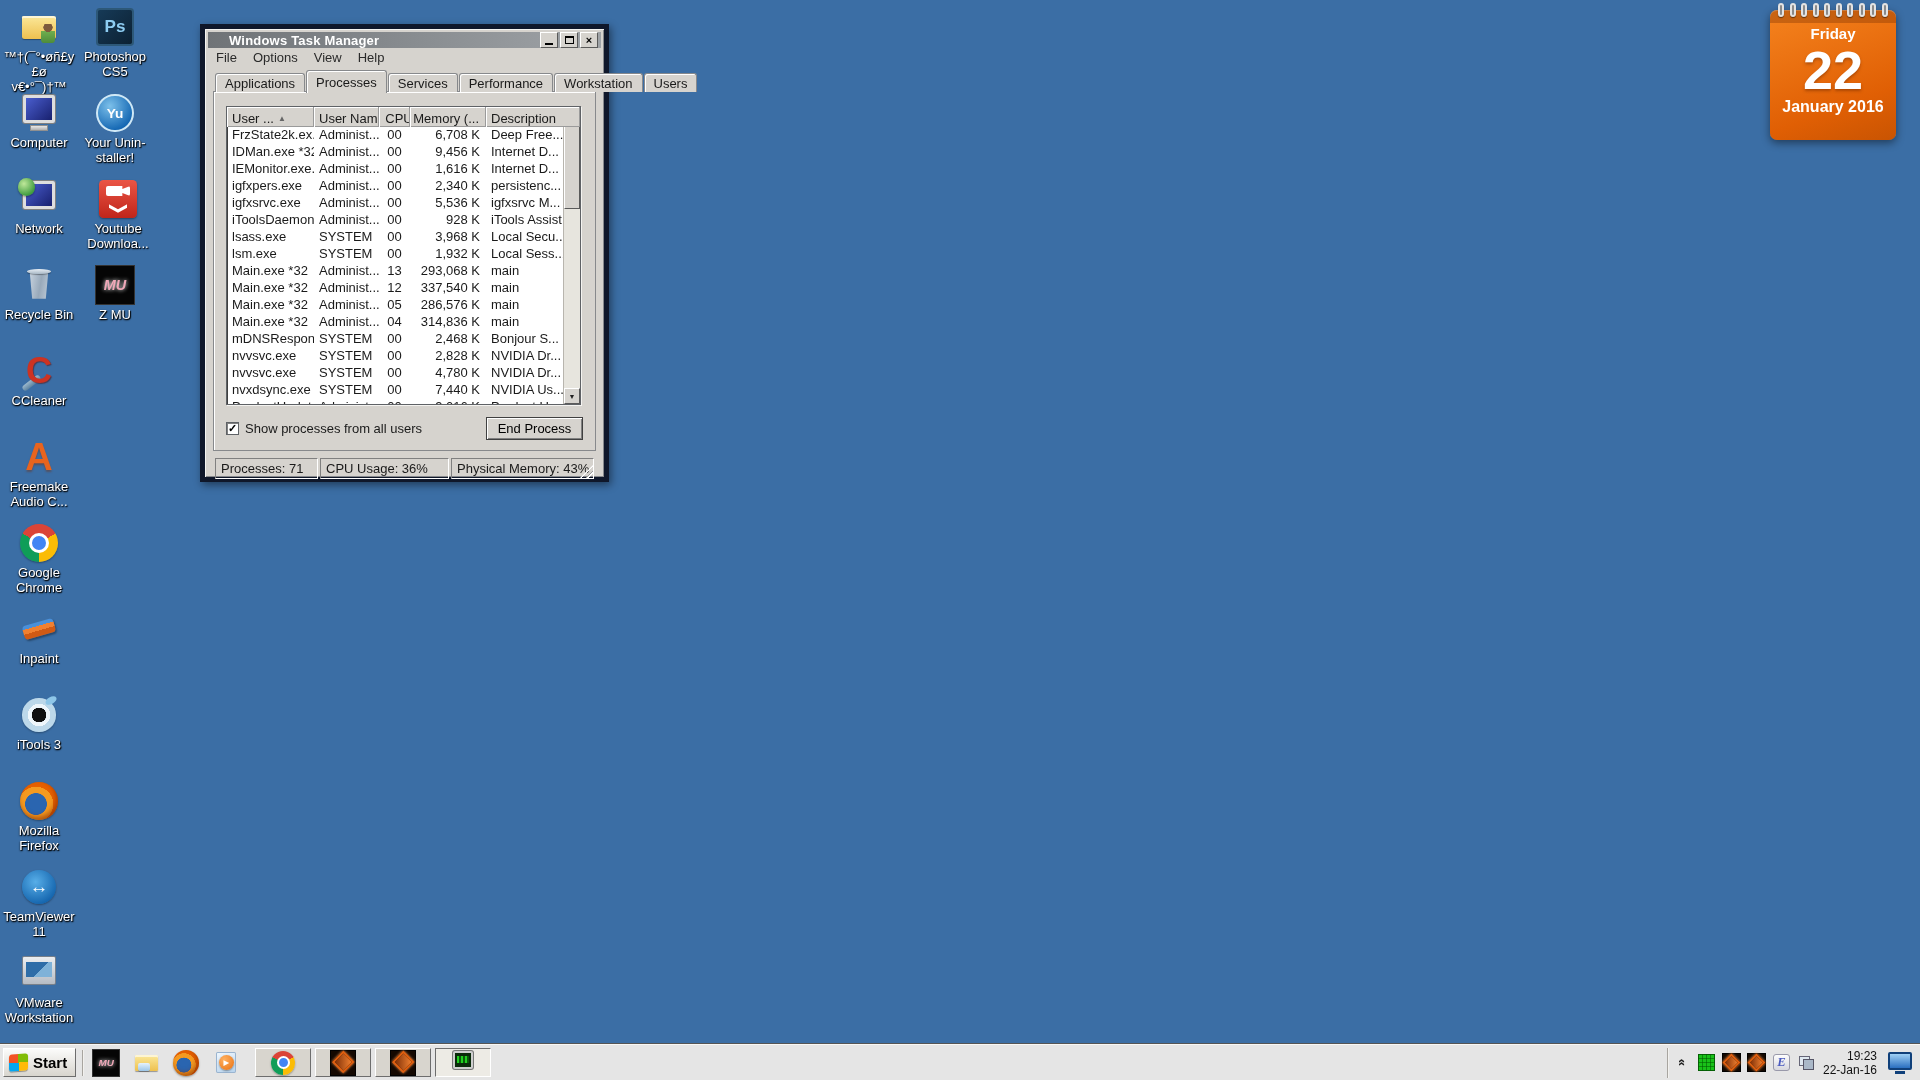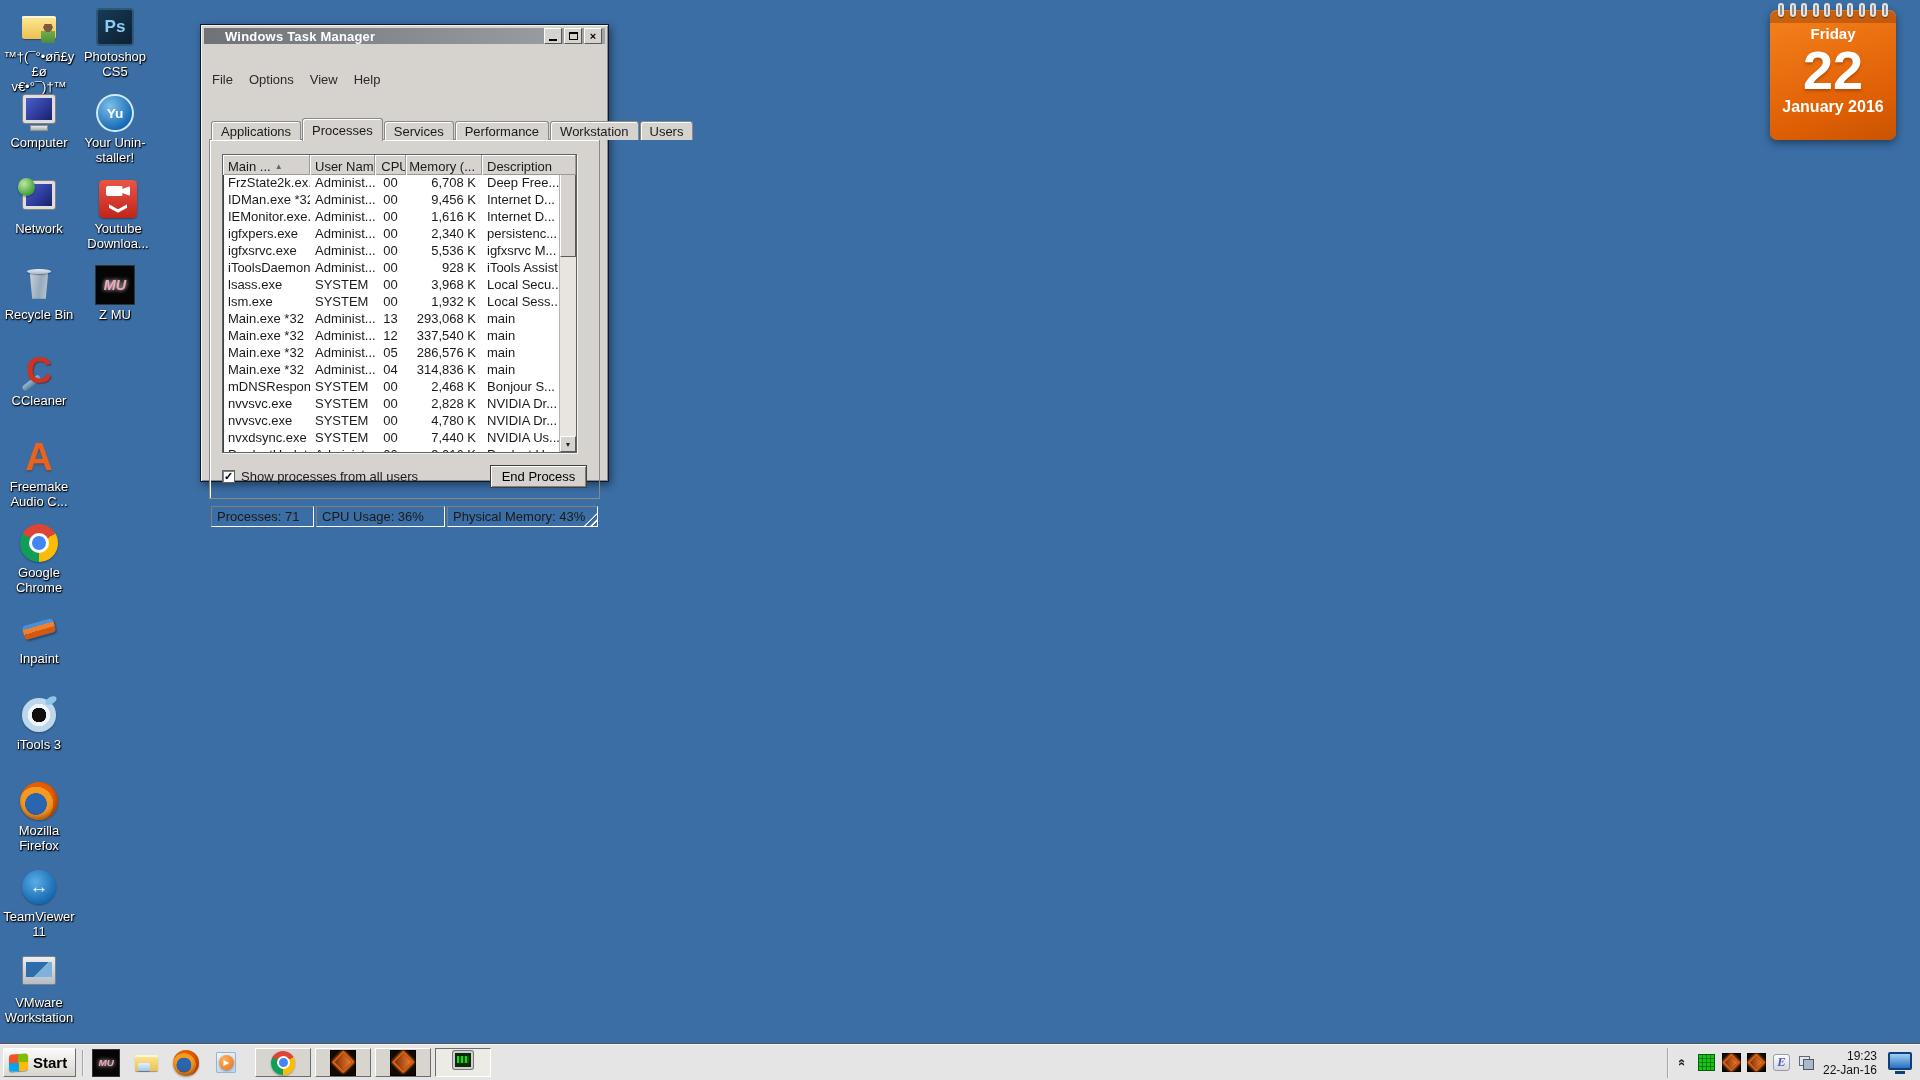--- a/index.html
+++ b/index.html
@@ -150,23 +150,23 @@
   .cal-rings { position:absolute; top:-7px; left:8px; right:8px; display:flex;
     justify-content:space-between; }
   .cal-rings i { width:6px; height:14px; border:2px solid #e3e3e3; border-radius:4px;
     background:#8a8a8a; box-shadow:0 1px 1px rgba(0,0,0,.5); }
   .cal-day { margin-top:15px; font-size:15px; font-weight:bold; }
   .cal-date { font-size:54px; line-height:56px; font-weight:bold; text-shadow:0 2px 3px rgba(120,45,0,.5); }
   .cal-month { font-size:16px; font-weight:bold; }
 
   
   .tm-window { position:absolute; left:200px; top:24px; width:409px; height:458px;
-    background:#d6d3ce; border:1px solid #0f172a;
+    background:#d6d3ce; border:5px solid #0f172a;
     box-shadow:inset 1px 1px 0 #f4f3f0, inset -1px -1px 0 #87898c, 2px 3px 8px rgba(0,0,0,.45);
-    display:flex; flex-direction:column; font-size:13px; color:#1a1a1a;gap:26px; }
+    display:flex; flex-direction:column; font-size:13px; color:#1a1a1a; }
   .tm-titlebar { height:22px; margin:3px 3px 0 3px; padding:0 3px; display:flex; align-items:center; gap:4px;
     background:linear-gradient(90deg,#6f7377,#9fa3a7); color:#fff; font-weight:bold; }
   .tm-titlebar .g { --s:14px; }
   .tm-title { flex:1; font-size:13px; letter-spacing:.2px; white-space:nowrap; overflow:hidden; }
   .tm-caps { display:flex; gap:2px; }
   .tm-cap { width:18px; height:16px; background:#d6d3ce; border:1px solid;
     border-color:#fff #5a5a5a #5a5a5a #fff; display:flex; align-items:center; justify-content:center;
     font-size:11px; font-weight:bold; color:#000; padding:0; }
   .glyph-min { width:8px; height:2px; background:#000; margin-top:8px; }
   .glyph-max { width:9px; height:8px; border:1px solid #000; border-top-width:2px; }
@@ -368,21 +368,21 @@
       <span class="tm-tab">Services</span>
       <span class="tm-tab">Performance</span>
       <span class="tm-tab">Workstation</span>
       <span class="tm-tab">Users</span>
     </div>
 
     <div class="tm-page">
       <div class="tm-list">
         <div class="tm-lheader">
           <span class="tm-hcell c-img">
-              <span>Main ...</span>
+              <span>User ...</span>
               <span class="sort">▲</span>
             </span>
           <span class="tm-hcell c-user">User Name</span>
           <span class="tm-hcell c-cpu">CPU</span>
           <span class="tm-hcell c-mem">Memory (...</span>
           <span class="tm-hcell c-desc">Description</span>
         </div>
         <div class="tm-rows">
           <div class="tm-row">
               <span class="c-img">FrzState2k.ex...</span>

